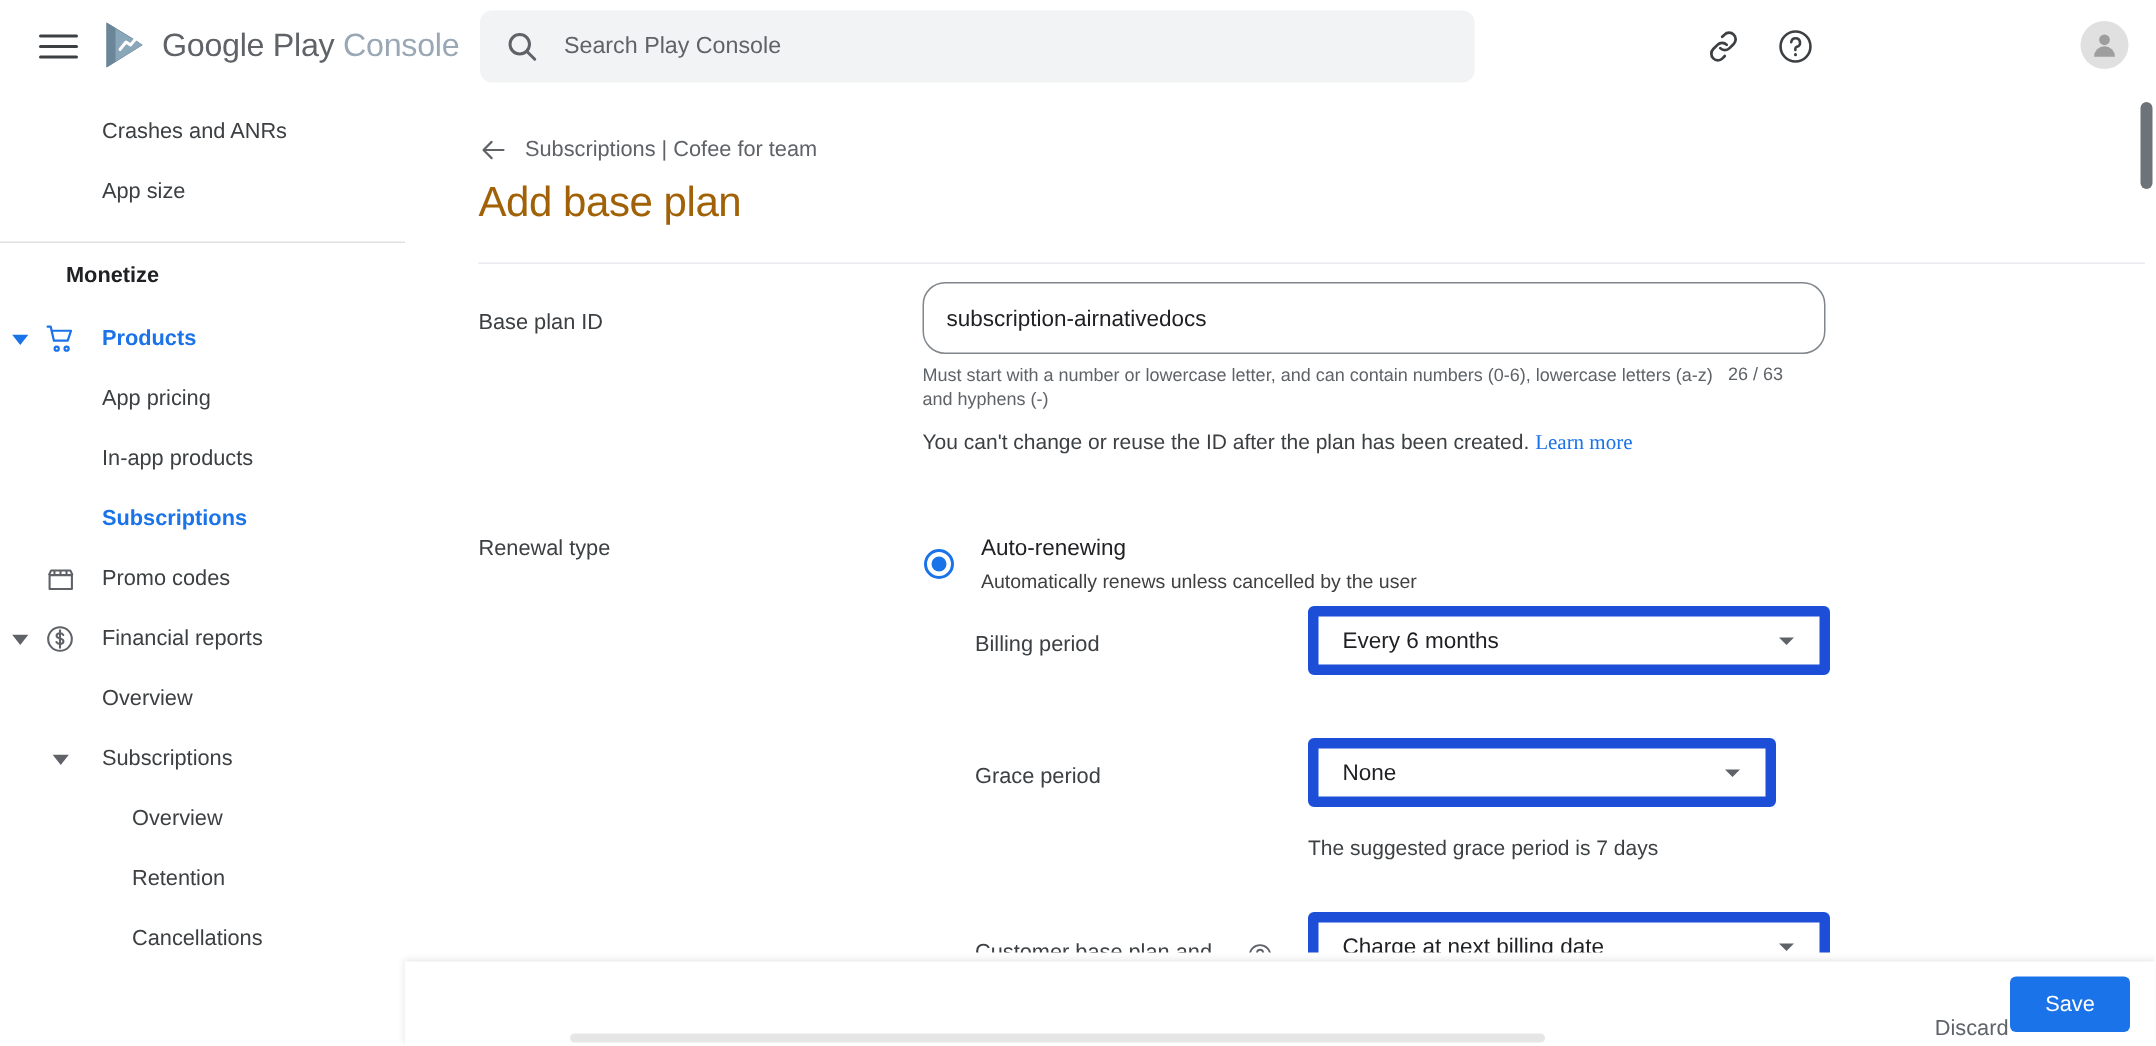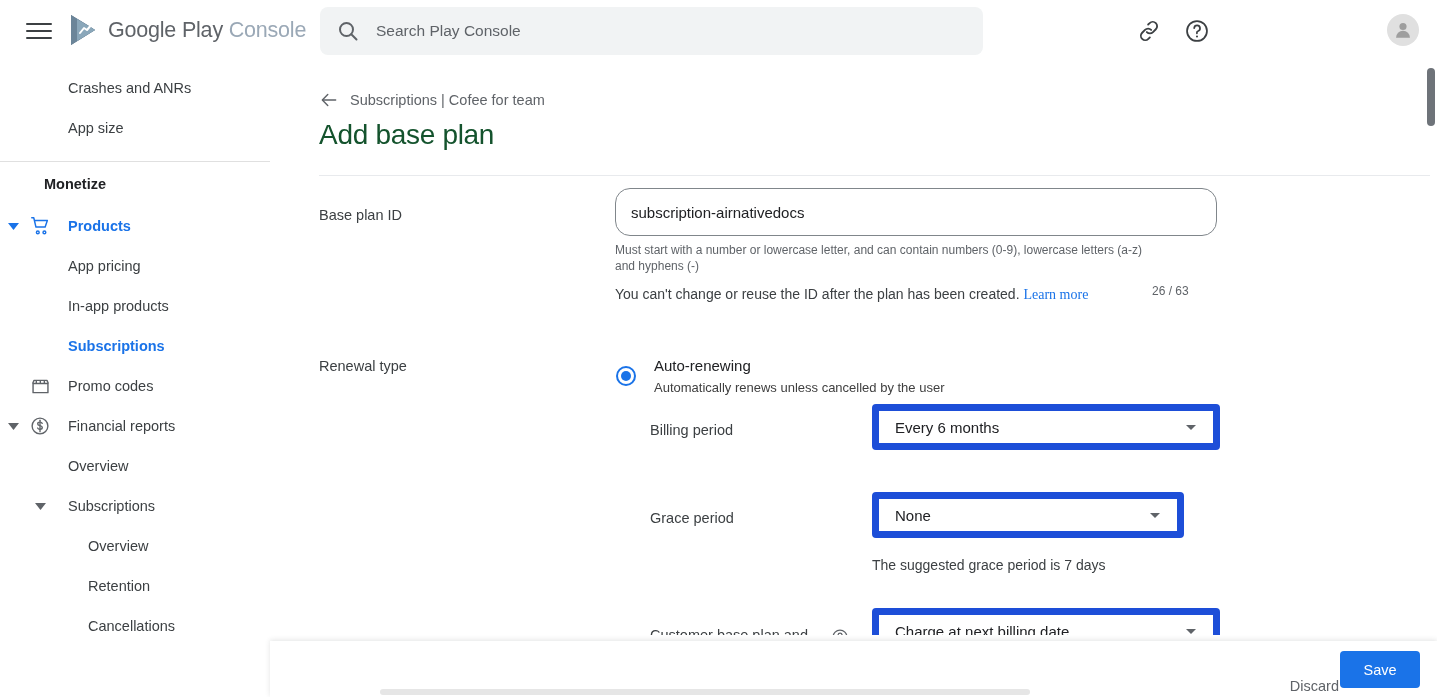--- a/index.html
+++ b/index.html
@@ -101,21 +101,21 @@
     background: #fff; overflow: hidden;
   }
   .breadcrumb {
     position: absolute; left: 49px; top: 28px; display: flex; align-items: center;
     gap: 11px; cursor: pointer;
   }
   .breadcrumb .b-arrow { width: 20px; height: 20px; color: #5f6368; }
   .breadcrumb .b-text { font-size: 14.5px; color: #5f6368; white-space: nowrap; }
   .page-title {
     position: absolute; left: 49px; top: 57px;
-    font-size: 28px; color: #14532d; font-weight: 400; letter-spacing: -0.3px;
+    font-size: 28px; color: #a16207; font-weight: 400; letter-spacing: -0.3px;
   }
   .hr-top { position: absolute; left: 49px; top: 113px; width: 1111px; height: 1px; background: #e8eaed; }
 
   .form { position: absolute; left: 0; top: 118px; width: 1160px; }
 
   .row { position: relative; }
   .row-label {
     position: absolute; font-size: 14.5px; color: #3c4043; white-space: nowrap;
   }
 
@@ -368,23 +368,23 @@
 
     <div class="form">
 
       <div class="row">
         <div class="row-label" style="left:49px; top:27px;">Base plan ID</div>
 
         <div class="textfield" style="left:345px; top:8px; width:602px; height:48px;border-radius:15px;">
           <span>subscription-airnativedocs</span>
         </div>
 
-        <div class="helper" style="left:345px; top:62px; width:550px;">Must start with a number or lowercase letter, and can contain numbers (0-9), lowercase letters (a-z) and hyphens (-)</div>
-
-        <div class="counter" style="left:882px; top:62px;margin-top:42px;">26 / 63</div>
+        <div class="helper" style="left:345px; top:62px; width:550px;">Must start with a number or lowercase letter, and can contain numbers (0-6), lowercase letters (a-z) and hyphens (-)</div>
+
+        <div class="counter" style="left:882px; top:62px;">26 / 63</div>
 
         <div class="note" style="left:345px; top:106px;">
           <span>You can't change or reuse the ID after the plan has been created.</span>
           <a>Learn more</a>
         </div>
       </div>
 
       <div class="row">
         <div class="row-label" style="left:49px; top:178px;">Renewal type</div>
 

